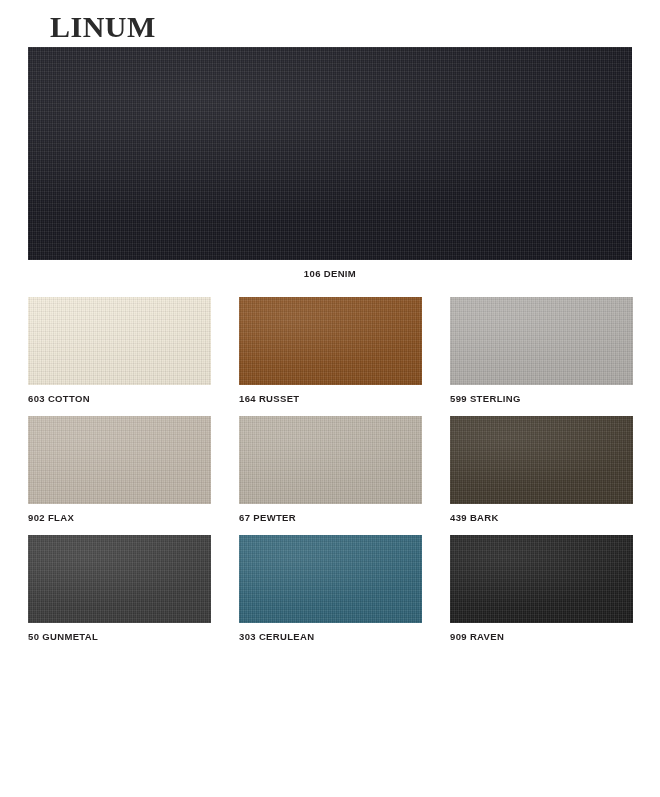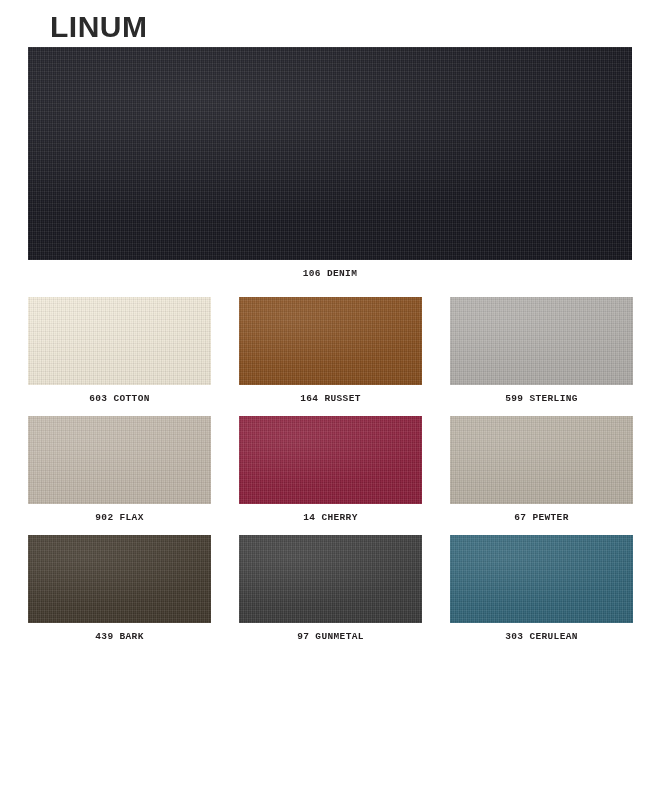--- a/index.html
+++ b/index.html
@@ -26,21 +26,21 @@
   .title-bar {
     padding: 10px 0 4px 50px;
   }
   .collection-title {
     font-size: 30px;
     font-weight: bold;
     letter-spacing: 0.5px;
     color: #2b2b2b;
     line-height: 1.1;
     margin: 0;
-    font-family: Liberation Sans, sans-serif;
+    font-family: Liberation Serif, serif;
   }
 
   
   
   .swatch {
     position: relative;
     overflow: hidden;
     background-color: #888;
   }
   .swatch .weave {
@@ -79,21 +79,21 @@
       linear-gradient(170deg, rgba(255,255,255,0.035), rgba(0,0,0,0.045));
     pointer-events: none;
   }
 
   .caption {
     text-align: center;
     font-size: 9.5px;
     font-weight: bold;
     letter-spacing: 0.35px;
     color: #231f20;
-    font-family: Liberation Mono, monospace;
+    font-family: Liberation Sans, sans-serif;
     white-space: nowrap;
   }
 
   
   .hero-block {
     padding: 0 28px;
   }
   .hero-swatch {
     width: 604px;
     height: 213px;
@@ -109,21 +109,21 @@
     margin-top: 18px;
     padding: 0 28px;
     display: grid;
     grid-template-columns: repeat(3, 1fr);
     column-gap: 28px;
     row-gap: 12px;
   }
   .cell {
     display: flex;
     flex-direction: column;
-    align-items: center;
+    align-items: flex-start;
   }
   .cell-swatch {
     width: 183px;
     height: 88px;
   }
   .cell-caption {
     margin-top: 8px;
   }
 </style>
 </head>
@@ -166,49 +166,49 @@
         <div class="caption cell-caption">599 STERLING</div>
       </div>
       <div class="cell">
         <div class="swatch cell-swatch" style="background-color: rgb(197, 187, 174);">
           <div class="weave"></div>
           <div class="sheen"></div>
         </div>
         <div class="caption cell-caption">902 FLAX</div>
       </div>
       <div class="cell">
-        <div class="swatch cell-swatch" style="background-color: rgb(141, 31, 60);">
-          <div class="weave"></div>
-          <div class="sheen"></div>
-        </div>
-        <div class="caption cell-caption">14 CHERRY</div>
-      </div>
-      <div class="cell">
         <div class="swatch cell-swatch" style="background-color: rgb(188, 180, 167);">
           <div class="weave"></div>
           <div class="sheen"></div>
         </div>
         <div class="caption cell-caption">67 PEWTER</div>
       </div>
       <div class="cell">
         <div class="swatch cell-swatch" style="background-color: rgb(67, 58, 46);">
           <div class="weave"></div>
           <div class="sheen"></div>
         </div>
         <div class="caption cell-caption">439 BARK</div>
       </div>
       <div class="cell">
         <div class="swatch cell-swatch" style="background-color: rgb(60, 60, 60);">
           <div class="weave"></div>
           <div class="sheen"></div>
         </div>
-        <div class="caption cell-caption">97 GUNMETAL</div>
+        <div class="caption cell-caption">50 GUNMETAL</div>
       </div>
       <div class="cell">
         <div class="swatch cell-swatch" style="background-color: rgb(50, 102, 122);">
           <div class="weave"></div>
           <div class="sheen"></div>
         </div>
         <div class="caption cell-caption">303 CERULEAN</div>
       </div>
+      <div class="cell">
+        <div class="swatch cell-swatch" style="background-color: rgb(30, 30, 30);">
+          <div class="weave"></div>
+          <div class="sheen"></div>
+        </div>
+        <div class="caption cell-caption">909 RAVEN</div>
+      </div>
     </div>
 
 </div>
 
 </body></html>

